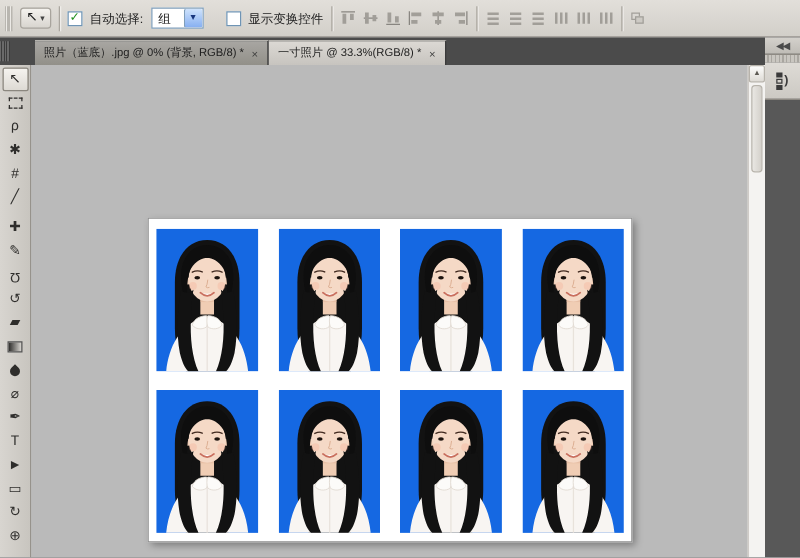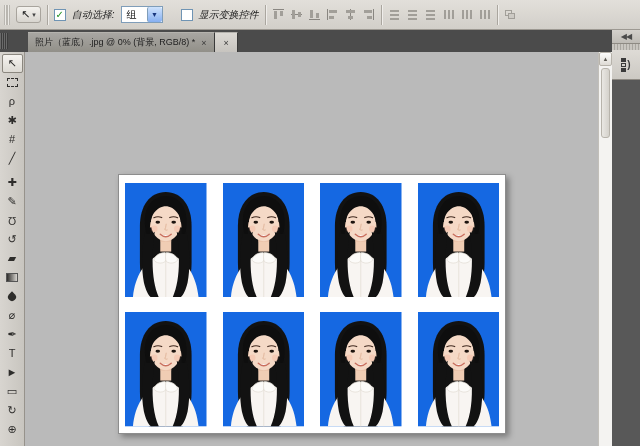--- a/index.html
+++ b/index.html
@@ -9,21 +9,21 @@
   
   .options-bar{position:absolute;left:0;top:0;width:640px;height:30px;
     background:linear-gradient(#e2dfda,#d2cfc9);border-bottom:1px solid #9d9992;
     display:flex;align-items:center;gap:6px;padding:0 6px 0 4px;}
   .grip{width:6px;height:20px;background:repeating-linear-gradient(90deg,#b9b6b0 0 1px,#eceae6 1px 2px,#b9b6b0 2px 3px);}
   .tool-badge{display:flex;align-items:center;gap:2px;padding:2px 4px;border:1px solid #a8a49d;border-radius:3px;background:linear-gradient(#f4f2ee,#d8d5cf);}
   .tool-badge .g{font-size:11px;color:#222;line-height:1;}
   .tool-badge .caret{font-size:7px;color:#444;}
   .vsep{width:1px;height:20px;background:#aaa69f;box-shadow:1px 0 0 #efedea;}
   .cb{width:12px;height:12px;border:1px solid #6f94b4;background:#fff;display:inline-flex;align-items:center;justify-content:center;font-size:10px;line-height:1;color:#1e8f1e;font-weight:bold;}
-  .opt-label{font-size:10px;color:#222;font-style:italic;}
+  .opt-label{font-size:10px;color:#222;}
   .dd{position:relative;width:42px;height:17px;border:1px solid #7f9db9;background:#fff;display:flex;align-items:center;padding-left:5px;}
   .dd .val{font-size:10px;color:#111;}
   .dd .btn{position:absolute;right:0;top:0;width:15px;height:15px;background:linear-gradient(#cfe3fc,#86aff1);border-left:1px solid #7f9db9;border-radius:2px;display:flex;align-items:center;justify-content:center;font-size:7px;color:#17357d;}
   .icon-row{display:flex;align-items:center;gap:5px;}
   
   .ai,.di,.aa{position:relative;width:13px;height:13px;display:inline-block;opacity:.75;}
   .ai i,.di i,.aa i{position:absolute;background:#8f8c86;}
   .ai .ln{background:#6e6b66;}
   .a-top .ln{left:1px;right:1px;top:1px;height:1px;} .a-top .b1{left:2px;top:3px;width:3px;height:8px;} .a-top .b2{right:2px;top:3px;width:3px;height:5px;}
   .a-mid .ln{left:1px;right:1px;top:6px;height:1px;} .a-mid .b1{left:2px;top:2px;width:3px;height:9px;} .a-mid .b2{right:2px;top:4px;width:3px;height:5px;}
@@ -204,20 +204,21 @@
 
   <div class="tab-row">
     <div class="grip2"></div>
     <div class="tab-spacer"></div>
     <div id="tabs" style="display:flex;align-items:flex-end;height:100%">
         <div class="tab">
           <span>照片（蓝底）.jpg @ 0% (背景, RGB/8) *</span>
           <span class="x">×</span>
         </div>
         <div class="tab active">
+          <span>一寸照片 @ 33.3%(RGB/8) *</span>
           <span class="x">×</span>
         </div>
       </div>
   </div>
 
   <div class="toolbox" id="toolbox">
       <div class="tool sel">
         <span>↖</span>
       </div>
       <div class="tool">

